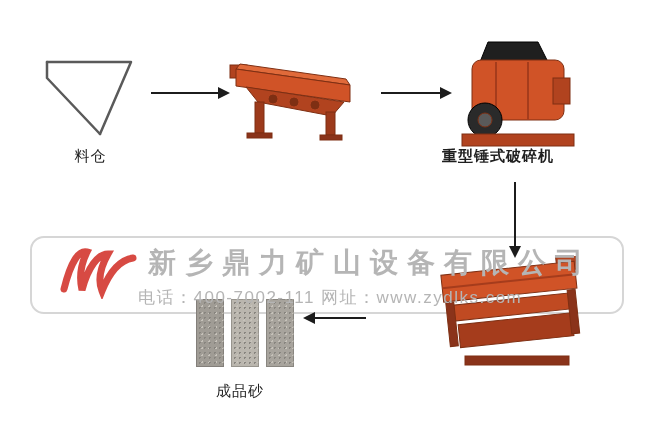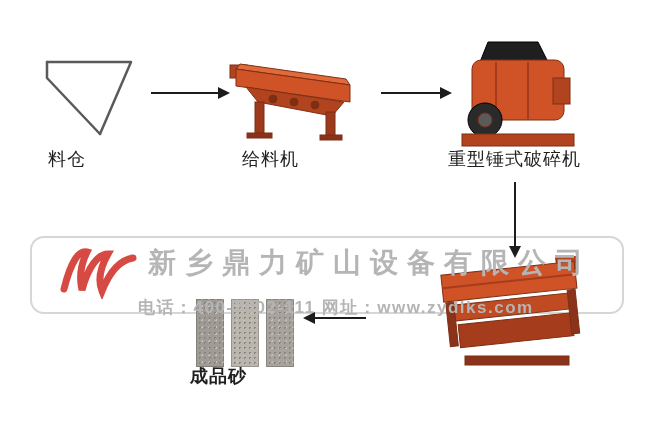--- a/index.html
+++ b/index.html
@@ -1,24 +1,24 @@
 <!DOCTYPE html>
 <html><head>
 <meta charset="utf-8">
 <style>
   html,body{margin:0;padding:0;background:#ffffff;font-family:"Liberation Sans","DejaVu Sans",sans-serif;}
   #canvas{position:relative;width:650px;height:429px;background:#ffffff;overflow:hidden;margin:0 auto;}
-  .node-label{position:absolute;color:#1f1f1f;font-size:18px;text-align:left;letter-spacing:1px;z-index:2;}
+  .node-label{position:absolute;color:#1f1f1f;font-size:15px;text-align:center;letter-spacing:1px;z-index:2;}
   .machine{position:absolute;z-index:2;}
   .arrow{position:absolute;z-index:4;}
   
   .wm-band{position:absolute;left:30px;top:236px;width:590px;height:74px;border:2px solid #d6d6d6;border-radius:14px;z-index:1;background:transparent;}
   .wm-logo{position:absolute;left:58px;top:243px;z-index:3;}
   .wm-company{position:absolute;left:148px;top:244px;font-size:28px;font-weight:bold;letter-spacing:9px;color:#b5b5b5;z-index:3;white-space:nowrap;}
-  .wm-contact{position:absolute;left:138px;top:296px;font-size:17px;font-weight:bold;letter-spacing:1.5px;color:#b5b5b5;z-index:3;white-space:nowrap;}
+  .wm-contact{position:absolute;left:138px;top:286px;font-size:17px;font-weight:normal;letter-spacing:1.5px;color:#b5b5b5;z-index:3;white-space:nowrap;}
   
   .sand-group{position:absolute;left:196px;top:299px;display:flex;gap:7px;z-index:2;}
   .sand-bar{width:26px;height:66px;border:1px solid rgba(0,0,0,.18);
     background-color:#a09c95;
     background-image:radial-gradient(#87847e 1px, transparent 1px),radial-gradient(#c6c2ba 1px, transparent 1px);
     background-size:5px 5px,7px 7px;background-position:0 0,2px 3px;}
   .sand-bar.light{background-color:#bab6ae;}
   .sand-bar.mid{background-color:#a8a49d;}
 </style>
 </head>
@@ -47,40 +47,39 @@
       <polygon points="18,35 116,50 104,64 30,50" fill="#b1431f"></polygon>
       <circle cx="45" cy="47" r="4" fill="#7e2f13"></circle>
       <circle cx="66" cy="50" r="4" fill="#7e2f13"></circle>
       <circle cx="87" cy="53" r="4" fill="#7e2f13"></circle>
       <rect x="27" y="50" width="9" height="31" fill="#9c3a1b"></rect>
       <rect x="98" y="60" width="9" height="23" fill="#9c3a1b"></rect>
       <rect x="19" y="81" width="25" height="5" fill="#8a331a"></rect>
       <rect x="92" y="83" width="22" height="5" fill="#8a331a"></rect>
     </g>
   </svg>
-  <div class="node-label" style="left:242px;top:147px;width:100px;">给料机</div>
 
   <svg class="arrow" style="left:380px;top:85px;" width="72" height="16" viewBox="0 0 72 16">
     <line x1="1" y1="8" x2="60" y2="8" stroke="#1c1c1c" stroke-width="2"></line>
     <polygon points="60,2 72,8 60,14" fill="#1c1c1c"></polygon>
   </svg>
 
   <svg class="machine" style="left:458px;top:40px;" width="120" height="112" viewBox="0 0 120 112">
     <g stroke="#7e2f13" stroke-width="1">
       <polygon points="30,2 80,2 90,22 22,22" fill="#1f1f1f" stroke="#000"></polygon>
       <rect x="14" y="20" width="92" height="60" rx="9" fill="#d05327"></rect>
       <rect x="95" y="38" width="17" height="26" fill="#b1431f"></rect>
       <line x1="38" y1="22" x2="38" y2="80" stroke="#a53c1c" stroke-width="2"></line>
       <line x1="70" y1="22" x2="70" y2="80" stroke="#a53c1c" stroke-width="2"></line>
       <circle cx="27" cy="80" r="17" fill="#2a2a2a" stroke="#000"></circle>
       <circle cx="27" cy="80" r="7" fill="#5a5a5a"></circle>
       <rect x="4" y="94" width="112" height="12" fill="#b1431f"></rect>
     </g>
   </svg>
-  <div class="node-label" style="left:448px;top:147px;width:140px;">重型锤式破碎机</div>
+  <div class="node-label" style="left:428px;top:147px;width:140px;font-weight:bold;">重型锤式破碎机</div>
 
   <svg class="arrow" style="left:507px;top:182px;" width="16" height="76" viewBox="0 0 16 76">
     <line x1="8" y1="0" x2="8" y2="64" stroke="#1c1c1c" stroke-width="2"></line>
     <polygon points="2,64 8,76 14,64" fill="#1c1c1c"></polygon>
   </svg>
 
   <div class="wm-band"></div>
   <svg class="wm-logo" width="82" height="56" viewBox="0 0 82 56">
     <path d="M6,46 C13,18 21,7 29,9 C23,21 21,34 24,47 C30,24 40,11 50,11 C42,25 40,38 44,48 C52,28 62,17 75,15" stroke="#d02a22" stroke-width="7" fill="none" stroke-linecap="round" opacity="0.85"></path>
   </svg>
@@ -103,15 +102,15 @@
   <svg class="arrow" style="left:303px;top:310px;" width="64" height="16" viewBox="0 0 64 16">
     <line x1="63" y1="8" x2="12" y2="8" stroke="#1c1c1c" stroke-width="2"></line>
     <polygon points="12,2 0,8 12,14" fill="#1c1c1c"></polygon>
   </svg>
 
   <div class="sand-group">
     <div class="sand-bar"></div>
     <div class="sand-bar light"></div>
     <div class="sand-bar mid"></div>
   </div>
-  <div class="node-label" style="left:190px;top:364px;width:100px;font-weight:bold;">成品砂</div>
+  <div class="node-label" style="left:190px;top:382px;width:100px;">成品砂</div>
 
 </div>
 
 </body></html>

